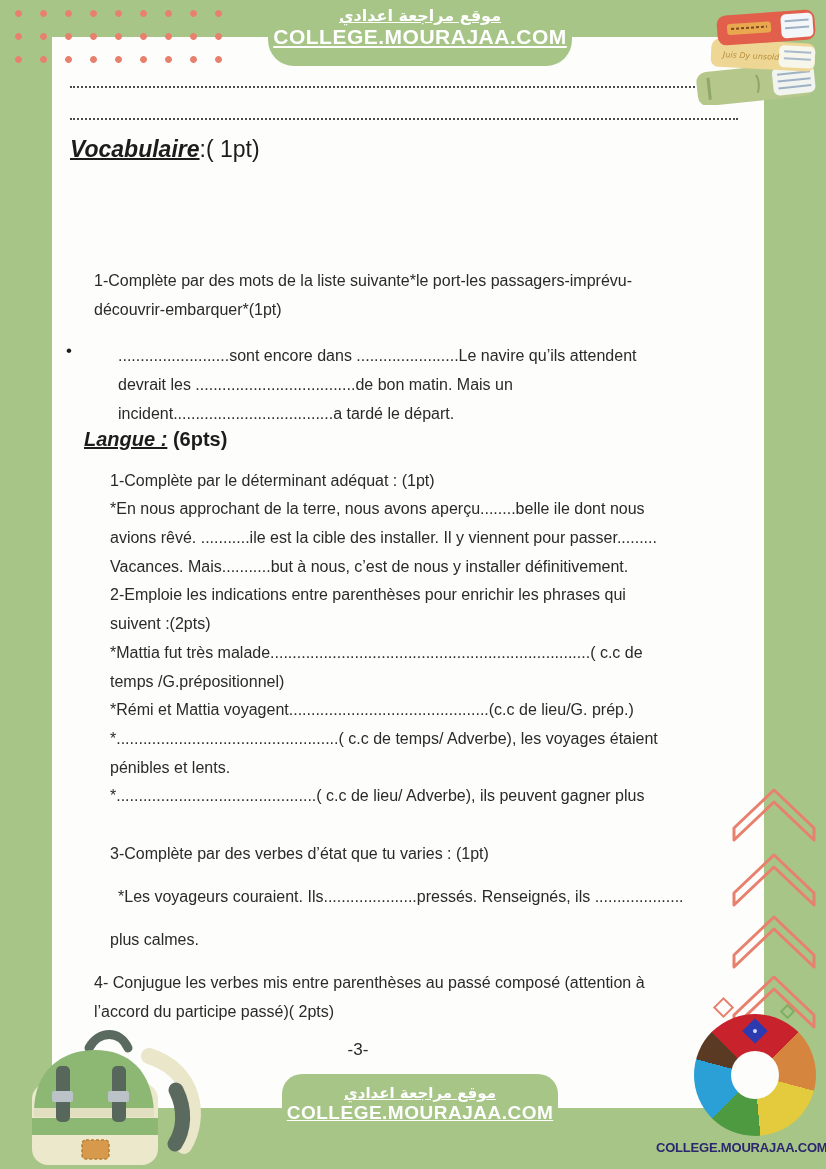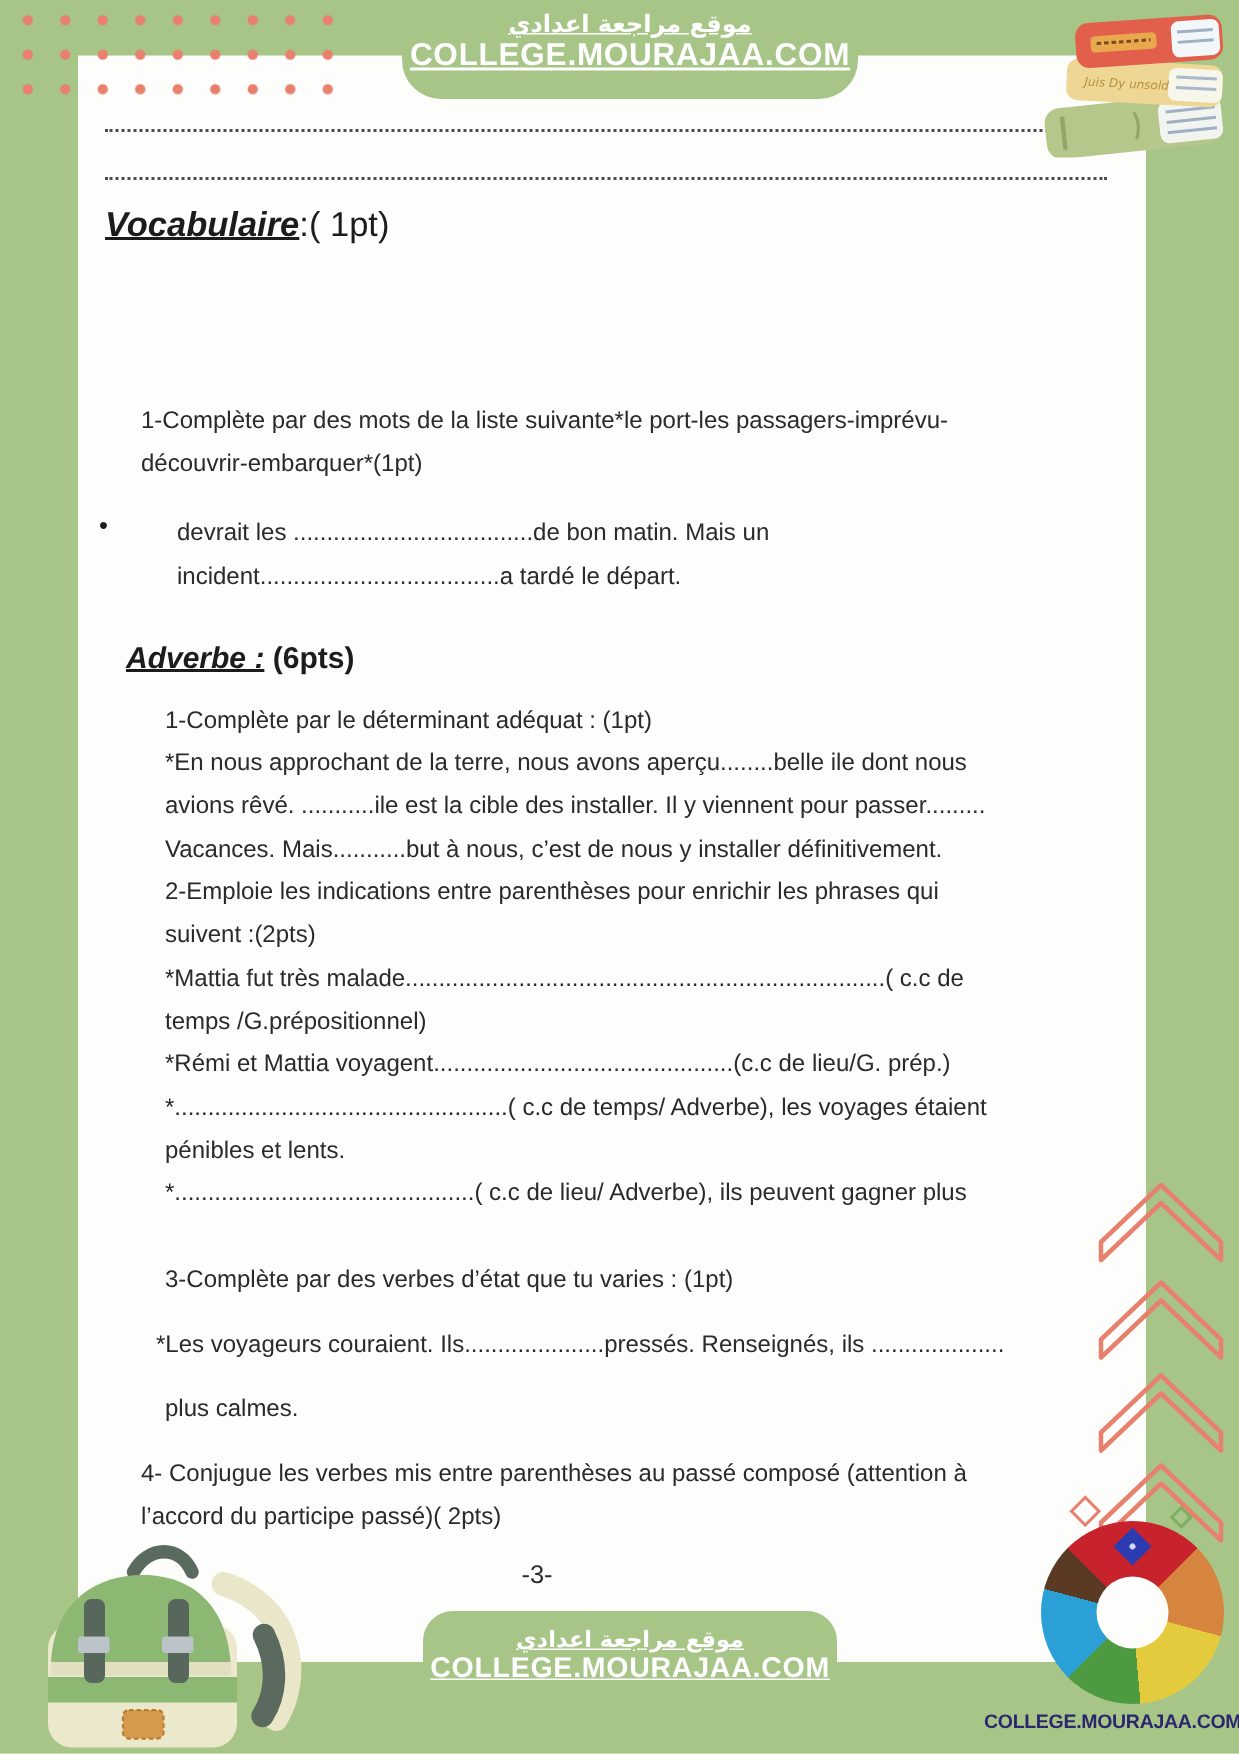--- a/index.html
+++ b/index.html
@@ -116,26 +116,27 @@
     <span class="title">Vocabulaire</span><span>:( 1pt)</span>
   </div>
 
   <div class="doc-text" style="left:68px; top:266px">
     <div>1-Complète par des mots de la liste suivante*le port-les passagers-imprévu-</div>
     <div>découvrir-embarquer*(1pt)</div>
   </div>
 
   <div class="bullet-glyph">•</div>
   <div class="doc-text" style="left:92px; top:341px">
+    <div>.........................sont encore dans .......................Le navire qu’ils attendent</div>
     <div>devrait les ....................................de bon matin. Mais un</div>
     <div>incident....................................a tardé le départ.</div>
   </div>
 
   <div class="h-langue">
-    <span class="title">Adverbe :</span>
+    <span class="title">Langue :</span>
     <span class="pts">(6pts)</span>
   </div>
 
   <div class="doc-text" style="left:84px; top:466px">1-Complète par le déterminant adéquat : (1pt)</div>
 
   <div class="doc-text" style="left:84px; top:494px">
     <div>*En nous approchant de la terre, nous avons aperçu........belle ile dont nous</div>
     <div>avions rêvé. ...........ile est la cible des installer. Il y viennent pour passer.........</div>
     <div>Vacances. Mais...........but à nous, c’est de nous y installer définitivement.</div>
   </div>
@@ -156,21 +157,21 @@
     <div>*..................................................( c.c de temps/ Adverbe), les voyages étaient</div>
     <div>pénibles et lents.</div>
   </div>
 
   <div class="doc-text" style="left:84px; top:781px">
     <div>*.............................................( c.c de lieu/ Adverbe), ils peuvent gagner plus</div>
   </div>
 
   <div class="doc-text" style="left:84px; top:839px">3-Complète par des verbes d’état que tu varies : (1pt)</div>
 
-  <div class="doc-text" style="left:78px; top:882px">*Les voyageurs couraient. Ils.....................pressés. Renseignés, ils ....................</div>
+  <div class="doc-text" style="left:92px; top:882px">*Les voyageurs couraient. Ils.....................pressés. Renseignés, ils ....................</div>
   <div class="doc-text" style="left:84px; top:925px">plus calmes.</div>
 
   <div class="doc-text" style="left:68px; top:968px">
     <div>4- Conjugue les verbes mis entre parenthèses au passé composé (attention à</div>
     <div>l’accord du participe passé)( 2pts)</div>
   </div>
 
   <div class="page-num">-3-</div>
 
   <svg class="chev" style="top:786px" viewBox="0 0 92 58">

